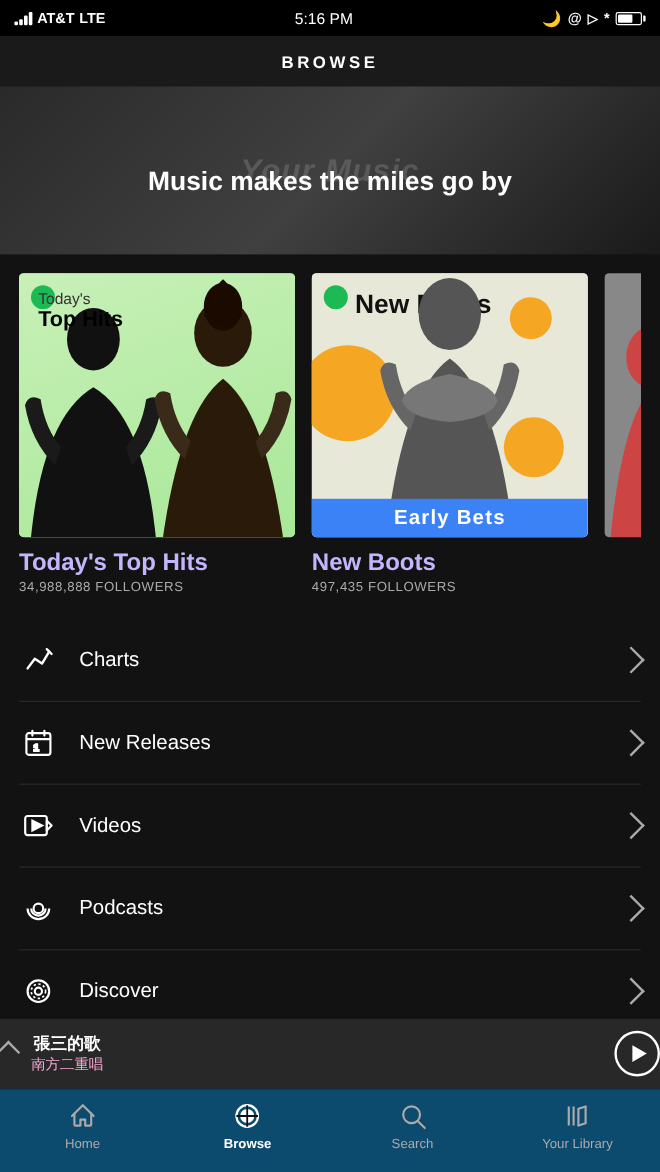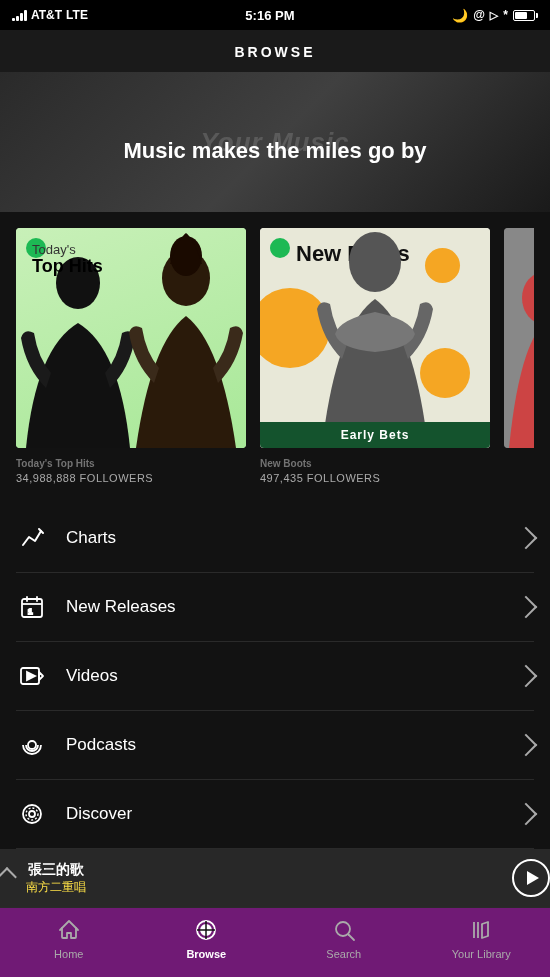--- a/index.html
+++ b/index.html
@@ -19,21 +19,21 @@
       background: #000;
       height: 30px;
       display: flex;
       align-items: center;
       justify-content: space-between;
       padding: 0 12px;
       font-size: 12px;
       font-weight: 600;
     }
     .status-left { display: flex; align-items: center; gap: 4px; }
-    .status-center { font-size: 13px; font-weight: 700; }
+    .status-center { font-size: 13px; font-weight: 400; }
     .status-right { display: flex; align-items: center; gap: 5px; font-size: 12px; }
     .battery-icon {
       display: inline-flex;
       align-items: center;
       position: relative;
     }
     .battery-body {
       width: 22px; height: 11px;
       border: 1.5px solid #fff;
       border-radius: 2px;
@@ -185,43 +185,43 @@
       font-size: 22px;
       font-weight: 900;
       color: #111;
       line-height: 1.1;
     }
     .early-bets-badge {
       position: absolute;
       bottom: 0;
       left: 0;
       right: 0;
-      background: #14532d;
+      background: #3b82f6;
       text-align: center;
       padding: 6px 0;
-      font-size: 12px;
+      font-size: 17px;
       font-weight: 700;
       color: #fff;
       letter-spacing: 1px;
     }
 
     
     .yellow-circle {
       position: absolute;
       background: #f5a623;
       border-radius: 50%;
     }
 
     .playlist-info {
       margin-top: 10px;
     }
     .playlist-name {
-      font-size: 10px;
+      font-size: 20px;
       font-weight: 700;
-      color: #737373;
+      color: #c4b5fd;
     }
     .playlist-followers {
       font-size: 11px;
       color: #aaa;
       margin-top: 3px;
       letter-spacing: 0.5px;
     }
 
     
     .card-third {
@@ -302,21 +302,21 @@
       margin-bottom: 2px;
     }
     .np-text { text-align: center; }
     .np-title {
       font-size: 14px;
       font-weight: 700;
       color: #fff;
     }
     .np-artist {
       font-size: 12px;
-      color: #fde047;
+      color: #f9a8d4;
     }
     .np-play-btn {
       width: 38px; height: 38px;
       border: 2px solid #fff;
       border-radius: 50%;
       display: flex;
       align-items: center;
       justify-content: center;
       cursor: pointer;
     }
@@ -327,21 +327,21 @@
       border-left: 12px solid #fff;
       margin-left: 3px;
     }
 
     
     .tab-bar {
       position: absolute;
       bottom: 0;
       left: 0; right: 0;
       height: 70px;
-      background: #701a75;
+      background: #0c4a6e;
       display: flex;
       align-items: flex-start;
       padding-top: 8px;
       border-top: 1px solid #2a2a2a;
     }
     .tab-item {
       flex: 1;
       display: flex;
       flex-direction: column;
       align-items: center;

